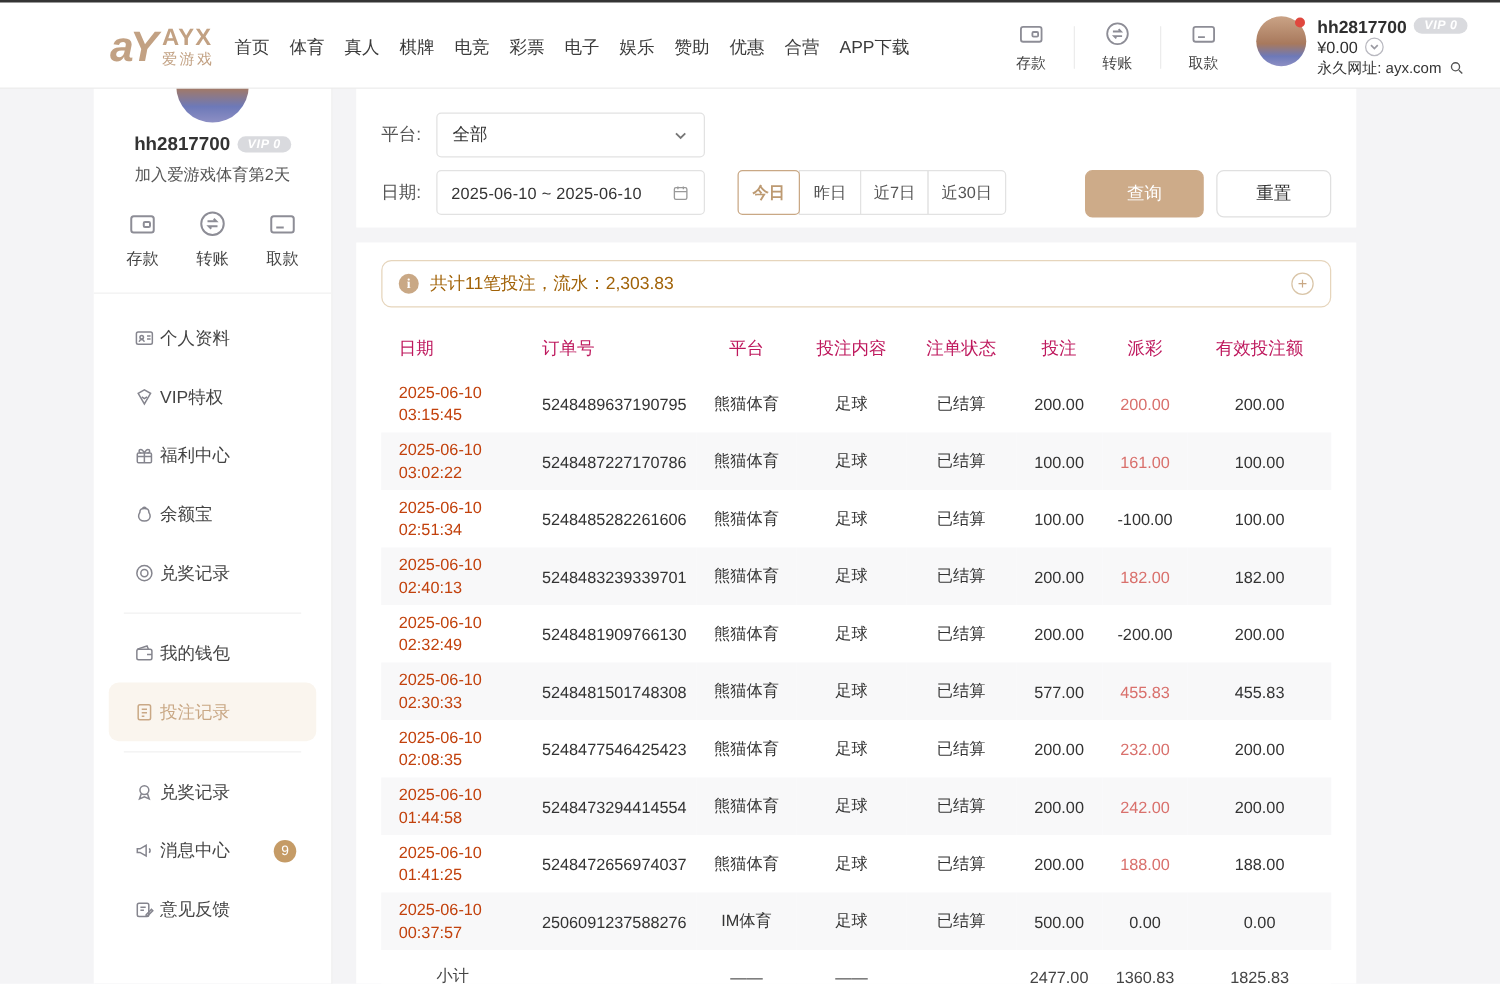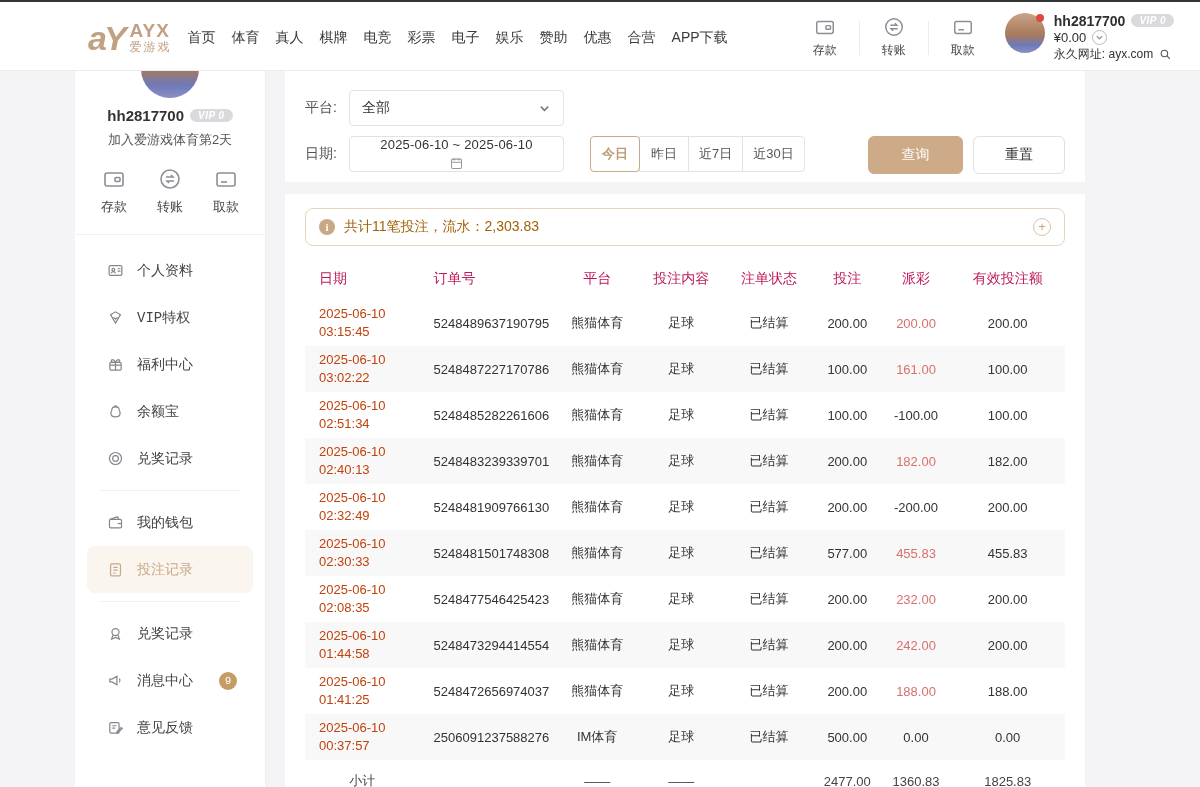--- a/index.html
+++ b/index.html
@@ -45,40 +45,40 @@
                  background:linear-gradient(180deg,#caa386 0%,#a8795d 50%,#6d79b8 78%,#8d8fc4 100%); }
   .side-name { margin-top:9px; display:flex; align-items:center; justify-content:center; gap:6px; }
   .side-name .nm { font-size:15px; font-weight:bold; color:#333; }
   .side-joined { margin-top:7px; font-size:13px; color:#555; }
   .quickbar { display:flex; justify-content:space-between; padding:0 26px; margin-top:18px; }
   .qitem { display:flex; flex-direction:column; align-items:center; gap:7px; cursor:pointer; }
   .qitem svg { width:24px; height:24px; color:#8d8d96; }
   .qitem .lbl { font-size:13px; color:#444; }
   .side-divider { height:1px; background:#f1f1f1; margin:18px 0 6px; }
   .menu { padding:6px 12px; }
-  .mitem { display:flex; align-items:center; gap:13px; height:47px; padding:0 0 0 20px;
-           font-size:14px; color:#444; border-radius:8px; cursor:pointer; text-align:left;font-family:Liberation Mono, monospace; }
+  .mitem { display:flex; align-items:center; gap:4px; height:47px; padding:0 0 0 20px;
+           font-size:14px; color:#444; border-radius:8px; cursor:pointer; text-align:left; }
   .mitem svg { width:17px; height:17px; color:#85858e; flex:0 0 auto; }
   .mitem.active { background:#faf5ee; color:#c9a885; }
   .mitem.active svg { color:#c9a885; }
   .menu-divider { height:1px; background:#f1f1f1; margin:8px 12px; }
   .badge { margin-left:auto; margin-right:16px; min-width:18px; height:18px; border-radius:50%;
            background:#c59b66; color:#fff; font-size:11px; display:flex; align-items:center; justify-content:center; }
 
   
   .main { position:absolute; left:285px; top:70px; width:800px; bottom:0; }
   .filter-card { position:relative; background:#fff; height:112px; padding:10px 20px 0; }
   .frow { display:flex; align-items:center; margin-top:10px; }
   .flabel { width:44px; font-size:14px; color:#555; }
   .select-box { width:215px; height:36px; border:1px solid #e2e2e2; border-radius:4px; background:#fff;
                 display:flex; align-items:center; justify-content:space-between; padding:0 12px; cursor:pointer; }
   .select-box .val { font-size:14px; color:#333; }
   .select-box svg { width:13px; height:13px; color:#777; }
   .date-box { width:215px; height:36px; border:1px solid #e2e2e2; border-radius:4px; background:#fff;
-              display:flex; align-items:center; justify-content:space-between; padding:0 11px; cursor:pointer;flex-direction:column; }
+              display:flex; align-items:center; justify-content:space-between; padding:0 11px; cursor:pointer; }
   .date-box .val { font-size:13px; color:#333; letter-spacing:.2px; }
   .date-box svg { width:15px; height:15px; color:#999; }
   .segments { display:flex; margin-left:26px; }
   .seg { height:36px; min-width:50px; padding:0 10px; border:1px solid #e2e2e2; background:#fff;
          display:flex; align-items:center; justify-content:center; font-size:13px; color:#555;
          margin-left:-1px; cursor:pointer; }
   .seg.first { margin-left:0; border-radius:4px 0 0 4px;font-weight:bold; }
   .seg.last { border-radius:0 4px 4px 0; }
   .seg.active { border-color:#c9a885; color:#bd9a72; border-radius:4px; position:relative; z-index:2; background:#fff; }
   .fbuttons { position:absolute; right:20px; top:66px; display:flex; gap:10px; }

